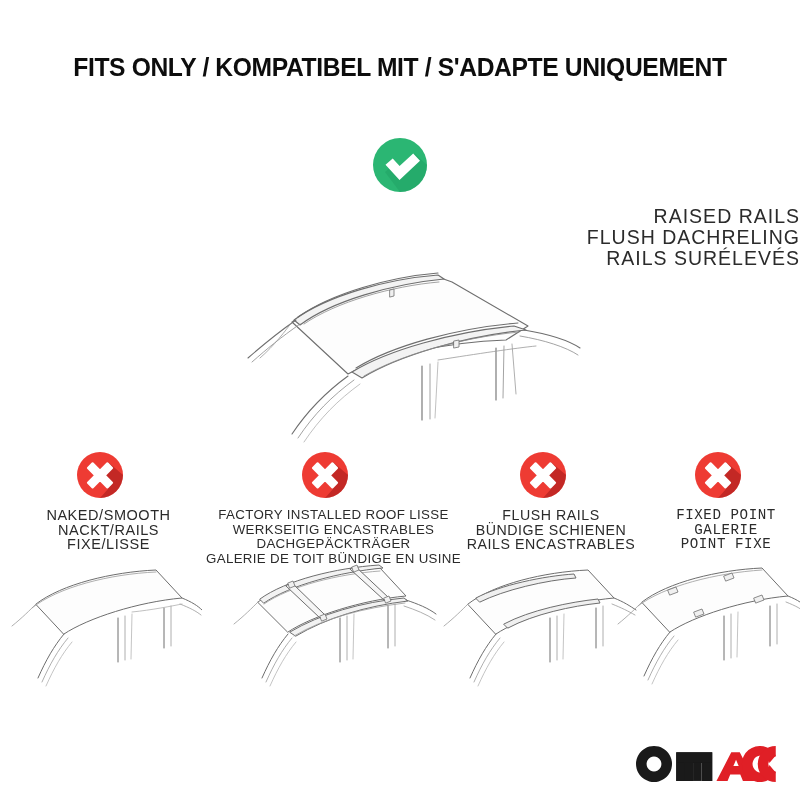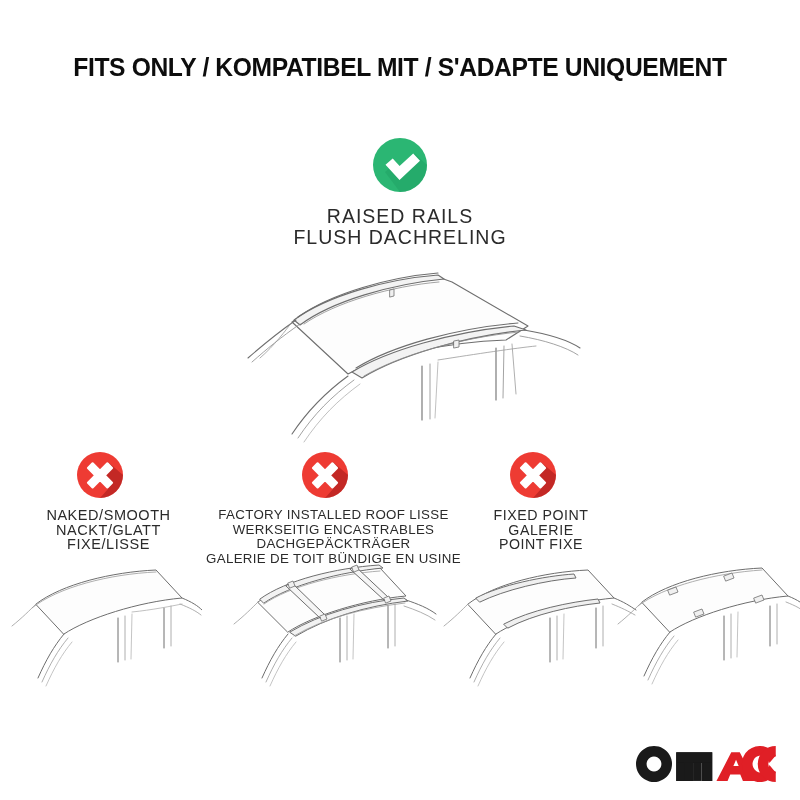--- a/index.html
+++ b/index.html
@@ -48,21 +48,21 @@
     position: relative;
     width: 54px;
     height: 54px;
     border-radius: 50%;
     display: block;
   }
   .badge svg { display: block; width: 54px; height: 54px; }
 
   .primary-labels {
     margin-top: 14px;
-    text-align: center;
+    text-align: right;
     color: #2b2b2b;
     font-size: 19.5px;
     line-height: 21px;
     letter-spacing: 1.0px;
     font-weight: normal;
   }
   .primary-labels div { white-space: nowrap; }
 
   
   .hero-illustration {
@@ -84,21 +84,21 @@
     align-items: flex-start;
   }
   .nc-col {
     display: flex;
     flex-direction: column;
     align-items: center;
   }
   .nc-col.c1 { width: 200px; }
   .nc-col.c2 { width: 250px; }
   .nc-col.c3 { width: 185px; }
-  .nc-col.c4 { width: 165px; }
+  .nc-col.c4 { width: 165px; font-family: Liberation Mono, monospace; }
 
   .x-badge {
     width: 46px;
     height: 46px;
     display: block;
   }
   .x-badge svg { display: block; width: 46px; height: 46px; }
 
   .nc-labels {
     margin-top: 10px;
@@ -153,20 +153,21 @@
         <circle cx="27" cy="27" r="27" fill="#2BB673"></circle>
         <path d="M27 54 A27 27 0 0 0 54 27 L41.5 15.5 L26 34 L19 27.5 L12 34 Z" fill="#20A364" opacity="0.55"></path>
         <path d="M12.5 26.8 l7.2 -6.4 l6.9 7.6 l13.6 -12.6 l6.8 7.3 l-20.5 19.2 z" fill="#ffffff"></path>
       </svg>
     </span>
   </div>
 
   <div class="primary-labels">
     <div>RAISED RAILS</div>
     <div>FLUSH DACHRELING</div>
+    <div>RAILS SURÉLEVÉS</div>
   </div>
 </div>
 
 <div class="hero-illustration">
   <svg viewBox="0 0 456 196" xmlns="http://www.w3.org/2000/svg" fill="none" stroke="#6E6E6E" stroke-width="1.1" stroke-linecap="round" stroke-linejoin="round">
 
     <path d="M116 60 C150 36 208 20 262 15 L276 20 L352 64 L330 78 C268 80 200 96 172 112 Z" fill="#fdfdfd" stroke="#6E6E6E"></path>
 
     <path d="M118 58 C152 33 212 17 262 13 L268 17 C216 22 156 39 124 63 Z" fill="#f3f3f3" stroke="#6E6E6E"></path>
     <path d="M122 55 C156 31 214 15 262 11" stroke="#6E6E6E"></path>
@@ -206,41 +207,55 @@
   <div class="nc-col c1">
     <span class="x-badge">
       <svg viewBox="0 0 46 46" xmlns="http://www.w3.org/2000/svg">
         <circle cx="23" cy="23" r="23" fill="#EE3B33"></circle>
         <path d="M23 46 A23 23 0 0 0 46 23 L31 10 L17.5 24 L31 37 Z" fill="#A01A1A" opacity="0.55"></path>
         <path d="M15.6 11.4 l7.4 7.4 l7.4 -7.4 l4.6 4.6 l-7.4 7.4 l7.4 7.4 l-4.6 4.6 l-7.4 -7.4 l-7.4 7.4 l-4.6 -4.6 l7.4 -7.4 l-7.4 -7.4 z" fill="#ffffff" stroke="#ffffff" stroke-width="2.2" stroke-linejoin="round"></path>
       </svg>
     </span>
     <div class="nc-labels">
       <div>NAKED/SMOOTH</div>
-      <div>NACKT/GLATT</div>
+      <div>NACKT/RAILS</div>
       <div>FIXE/LISSE</div>
     </div>
   </div>
 
   <div class="nc-col c2">
     <span class="x-badge">
       <svg viewBox="0 0 46 46" xmlns="http://www.w3.org/2000/svg">
         <circle cx="23" cy="23" r="23" fill="#EE3B33"></circle>
         <path d="M23 46 A23 23 0 0 0 46 23 L31 10 L17.5 24 L31 37 Z" fill="#A01A1A" opacity="0.55"></path>
         <path d="M15.6 11.4 l7.4 7.4 l7.4 -7.4 l4.6 4.6 l-7.4 7.4 l7.4 7.4 l-4.6 4.6 l-7.4 -7.4 l-7.4 7.4 l-4.6 -4.6 l7.4 -7.4 l-7.4 -7.4 z" fill="#ffffff" stroke="#ffffff" stroke-width="2.2" stroke-linejoin="round"></path>
       </svg>
     </span>
     <div class="nc-labels">
       <div>FACTORY INSTALLED ROOF LISSE</div>
       <div>WERKSEITIG ENCASTRABLES</div>
       <div>DACHGEPÄCKTRÄGER</div>
       <div>GALERIE DE TOIT BÜNDIGE EN USINE</div>
     </div>
   </div>
 
+  <div class="nc-col c3">
+    <span class="x-badge">
+      <svg viewBox="0 0 46 46" xmlns="http://www.w3.org/2000/svg">
+        <circle cx="23" cy="23" r="23" fill="#EE3B33"></circle>
+        <path d="M23 46 A23 23 0 0 0 46 23 L31 10 L17.5 24 L31 37 Z" fill="#A01A1A" opacity="0.55"></path>
+        <path d="M15.6 11.4 l7.4 7.4 l7.4 -7.4 l4.6 4.6 l-7.4 7.4 l7.4 7.4 l-4.6 4.6 l-7.4 -7.4 l-7.4 7.4 l-4.6 -4.6 l7.4 -7.4 l-7.4 -7.4 z" fill="#ffffff" stroke="#ffffff" stroke-width="2.2" stroke-linejoin="round"></path>
+      </svg>
+    </span>
+    <div class="nc-labels">
+      <div>FLUSH RAILS</div>
+      <div>BÜNDIGE SCHIENEN</div>
+      <div>RAILS ENCASTRABLES</div>
+    </div>
+  </div>
 
   <div class="nc-col c4">
     <span class="x-badge">
       <svg viewBox="0 0 46 46" xmlns="http://www.w3.org/2000/svg">
         <circle cx="23" cy="23" r="23" fill="#EE3B33"></circle>
         <path d="M23 46 A23 23 0 0 0 46 23 L31 10 L17.5 24 L31 37 Z" fill="#A01A1A" opacity="0.55"></path>
         <path d="M15.6 11.4 l7.4 7.4 l7.4 -7.4 l4.6 4.6 l-7.4 7.4 l7.4 7.4 l-4.6 4.6 l-7.4 -7.4 l-7.4 7.4 l-4.6 -4.6 l7.4 -7.4 l-7.4 -7.4 z" fill="#ffffff" stroke="#ffffff" stroke-width="2.2" stroke-linejoin="round"></path>
       </svg>
     </span>
     <div class="nc-labels">

